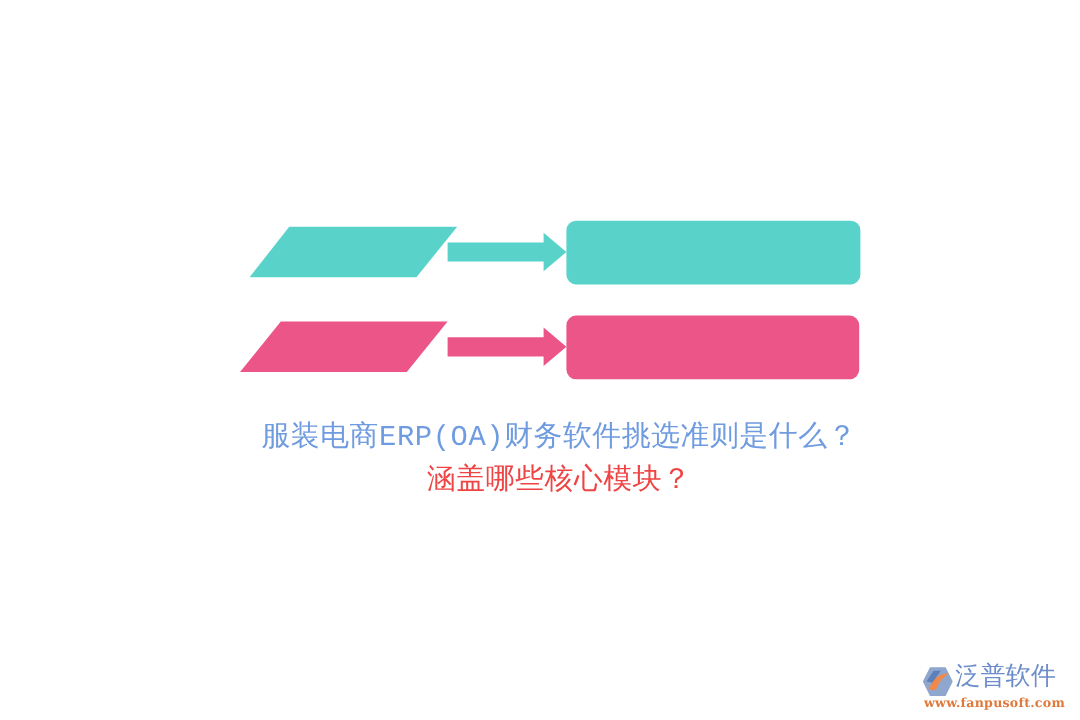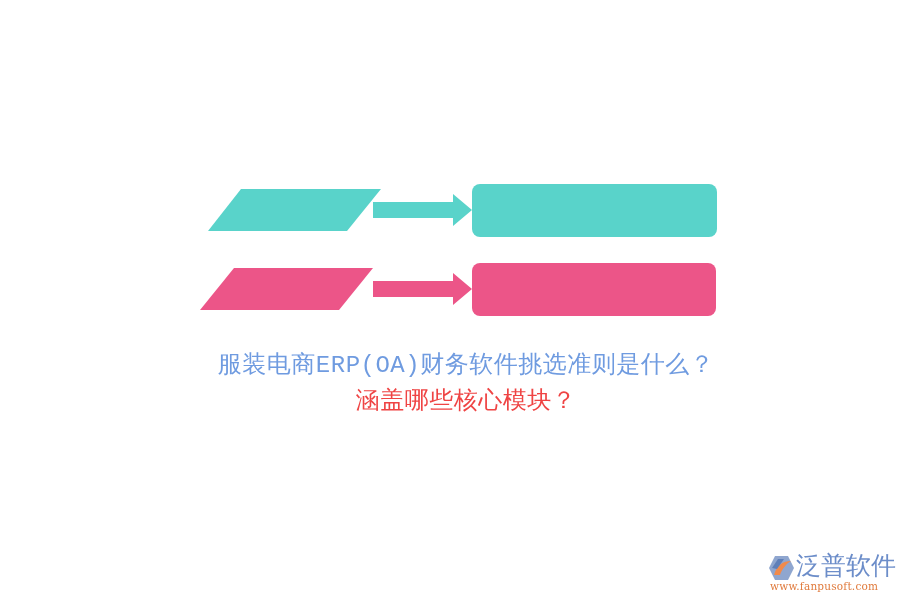--- a/index.html
+++ b/index.html
@@ -42,22 +42,22 @@
       position: absolute;
       left: 0;
       top: 3px;
       width: 26px;
       height: 26px;
     }
     .logo-name {
       position: absolute;
       left: 28px;
       top: 0px;
-      font-family: Liberation Serif, serif;
-      font-size: 25px;
+      font-family: Liberation Mono, monospace;
+      font-size: 21px;
       line-height: 28px;
       white-space: nowrap;
     }
     .logo-url {
       position: absolute;
       left: 2px;
       top: 28px;
       font-family: "DejaVu Serif", serif;
       font-size: 10.5px;
       line-height: 12px;
@@ -91,14 +91,14 @@
 <div class="title" style="top:349px;color:#6F9BE0;">服装电商ERP(OA)财务软件挑选准则是什么？</div>
 <div class="title" style="top:385px;color:#ef4444;">涵盖哪些核心模块？</div>
 
 <div class="logo">
   <svg class="logo-icon" viewBox="0 0 26 26">
     <polygon points="7,1 20,1 26,13 20,25 7,25 1,13" fill="#8FA6CF"></polygon>
     <path d="M6,20 C9,10 15,6 23,6 C18,9 14,14 12,20 Z" fill="#F08A4B"></path>
     <path d="M4,13 L10,4 L16,4 L9,14 Z" fill="#5F7FB8"></path>
   </svg>
   <div class="logo-name" style="color:#6C8DC9;">泛普软件</div>
-  <div class="logo-url" style="color:#E07A3C;">www.fanpusoft.com</div>
+  <div class="logo-url" style="color:#E07A3C;font-weight:bold;">www.fanpusoft.com</div>
 </div>
 
 </body></html>

